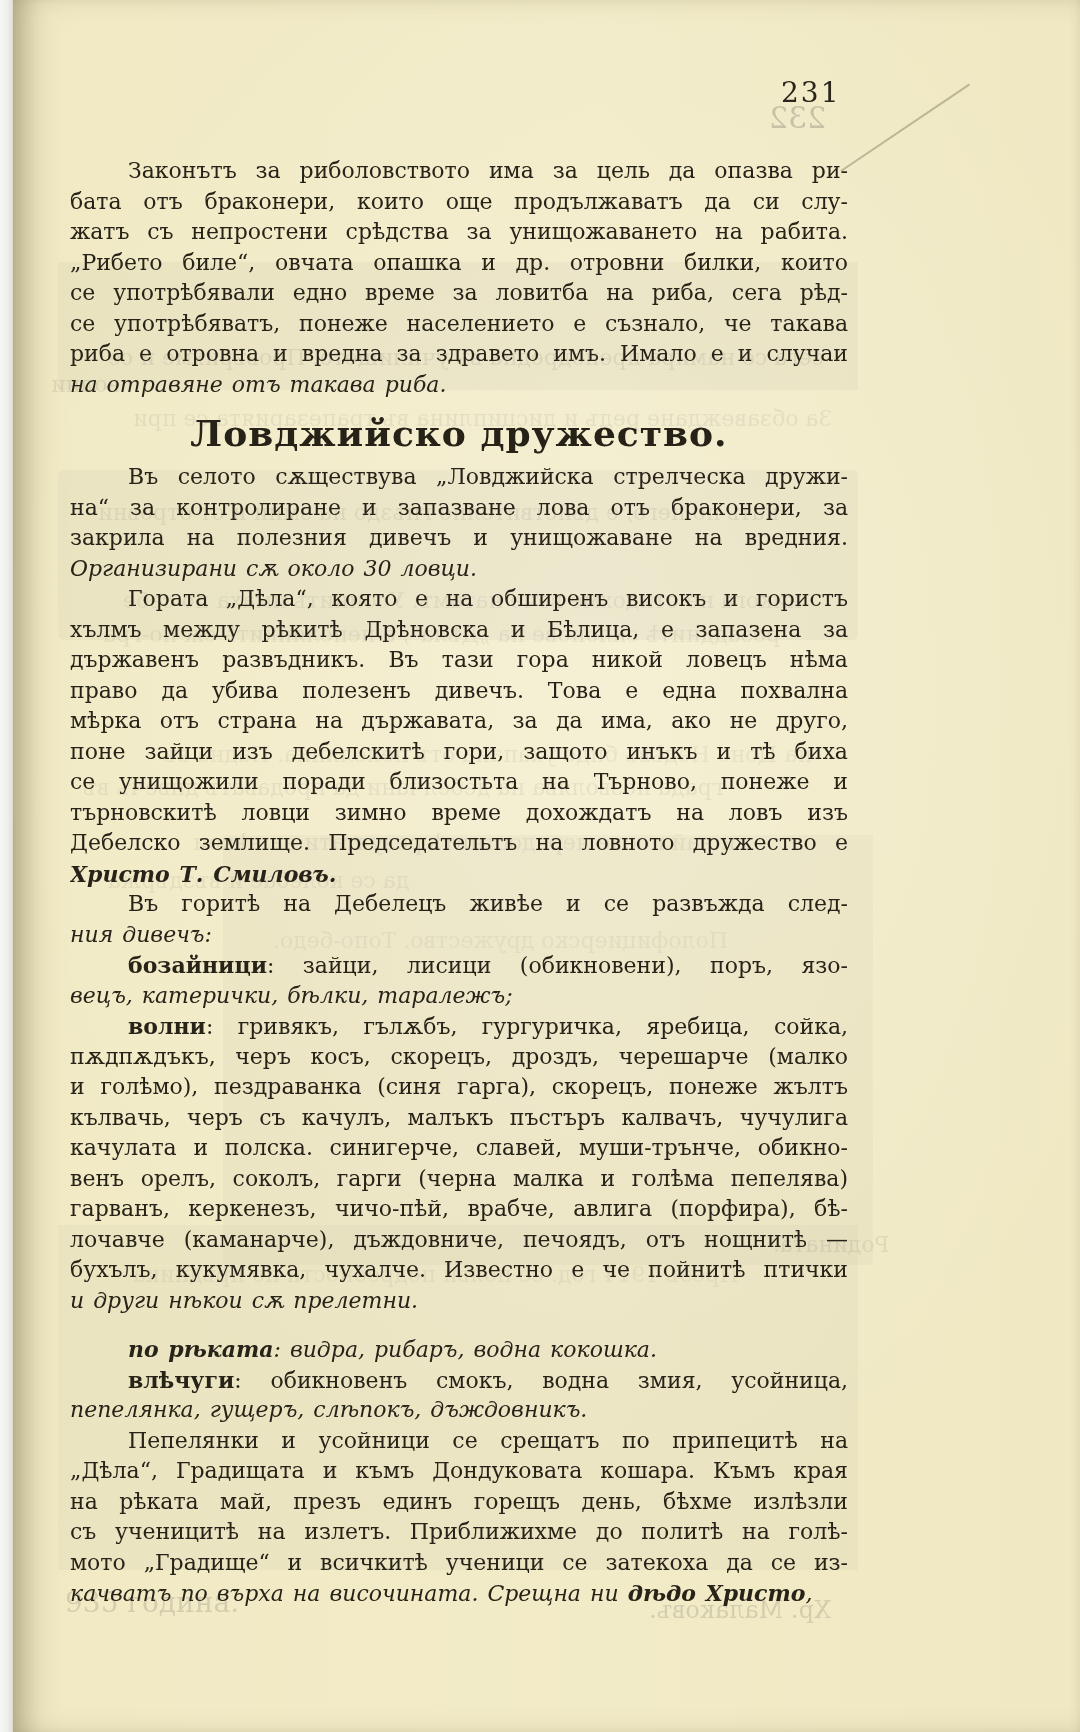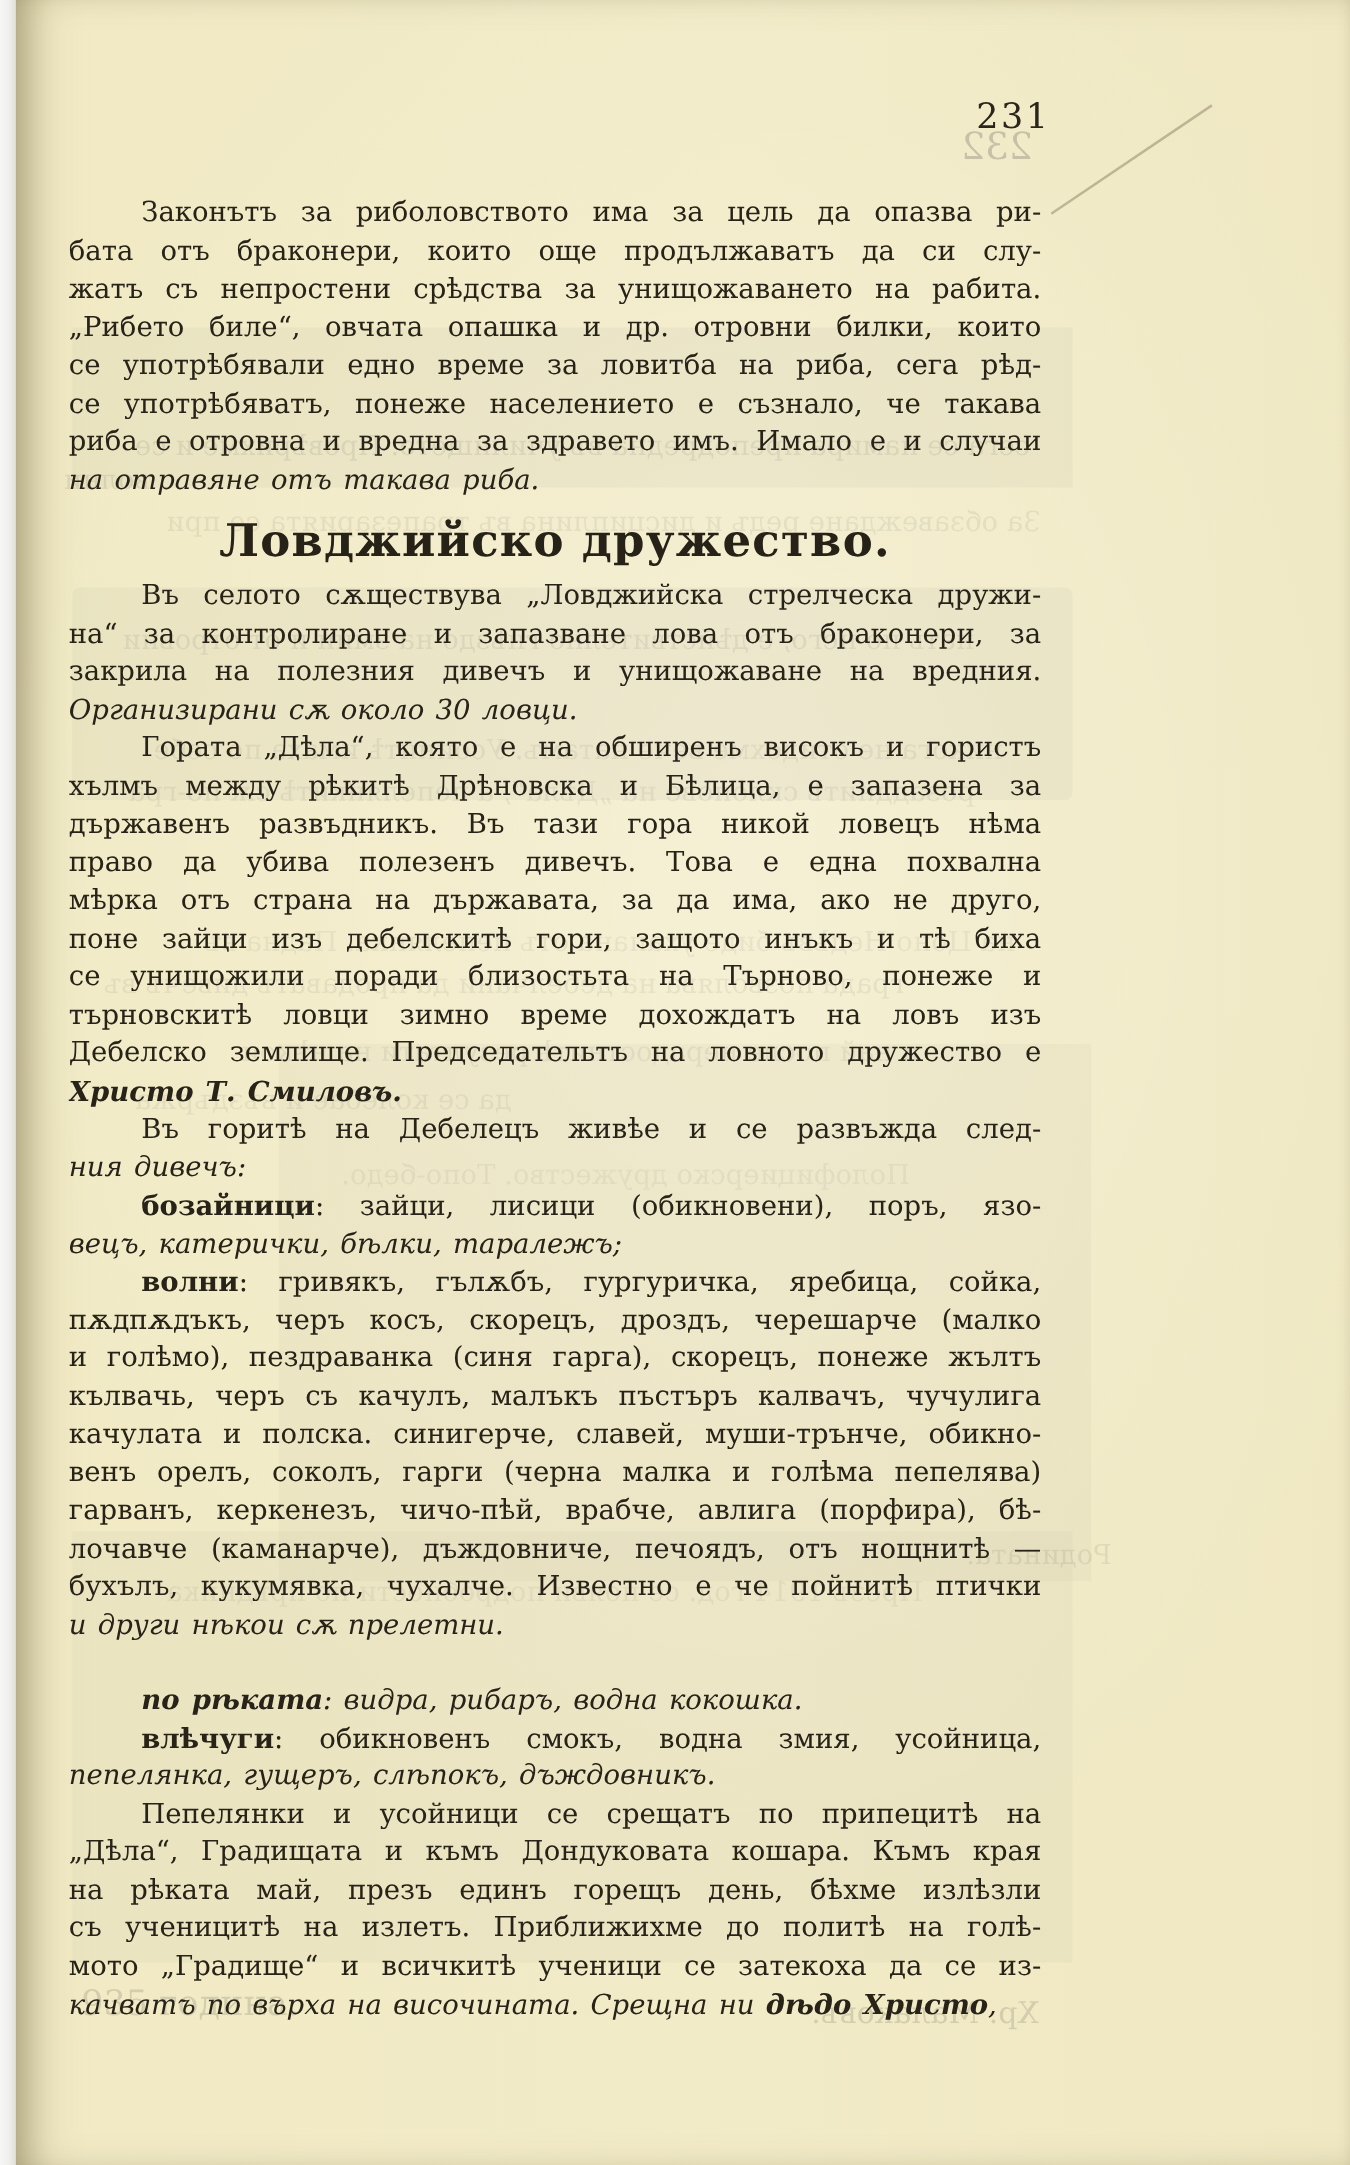--- a/index.html
+++ b/index.html
@@ -29,21 +29,21 @@
     position:absolute;left:828px;top:170px;width:155px;height:0;
     border-top:2px solid rgba(138,130,102,.5);
     transform:rotate(-34deg);transform-origin:left center;
   }
   .ghostlayer{position:absolute;left:0;top:0;width:100%;height:100%;}
   .ghost{
     position:absolute;color:#6e6c62;white-space:nowrap;filter:blur(0.6px);
     font-family:"DejaVu Serif","DejaVu Sans",serif;
   }
   .ghost.mir{transform:scaleX(-1);}
-  .content{position:absolute;left:42px;top:156px;width:778px;font-size:22px;}
+  .content{position:absolute;left:57px;top:156px;width:778px;font-size:22px;}
   .para{margin:0;}
   .line{
     line-height:30.5px;text-align:justify;text-align-last:justify;
     word-spacing:2px;white-space:normal;overflow:hidden;height:30.5px;
   }
   .line.last{text-align-last:left;font-style:italic;}
   .para .line:first-child{text-indent:58px;}
   .b{font-weight:bold;}
   .heading{
     font-size:36px;font-weight:bold;text-align:center;letter-spacing:1px;
@@ -122,21 +122,21 @@
           <div class="line">пѫдпѫдъкъ, черъ косъ, скорецъ, дроздъ, черешарче (малко</div>
           <div class="line">и голѣмо), пездраванка (синя гарга), скорецъ, понеже жълтъ</div>
           <div class="line">кълвачь, черъ съ качулъ, малъкъ пъстъръ калвачъ, чучулига</div>
           <div class="line">качулата и полска. синигерче, славей, муши-трънче, обикно-</div>
           <div class="line">венъ орелъ, соколъ, гарги (черна малка и голѣма пепелява)</div>
           <div class="line">гарванъ, керкенезъ, чичо-пѣй, врабче, авлига (порфира), бѣ-</div>
           <div class="line">лочавче (каманарче), дъждовниче, печоядъ, отъ нощнитѣ —</div>
           <div class="line">бухълъ, кукумявка, чухалче. Известно е че пойнитѣ птички</div>
           <div class="line last">и други нѣкои сѫ прелетни.</div>
         </div>
-        <div class="para" style="margin-top: 29px;">
+        <div class="para" style="margin-top: 18px;">
           <div class="line last"><span class="b">по рѣката</span><span>: видра, рибаръ, водна кокошка.</span></div>
         </div>
         <div class="para">
           <div class="line"><span class="b">влѣчуги</span><span>: обикновенъ смокъ, водна змия, усойница,</span></div>
           <div class="line last">пепелянка, гущеръ, слѣпокъ, дъждовникъ.</div>
         </div>
         <div class="para">
           <div class="line">Пепелянки и усойници се срещатъ по припецитѣ на</div>
           <div class="line">„Дѣла“, Градищата и къмъ Дондуковата кошара. Къмъ края</div>
           <div class="line">на рѣката май, презъ единъ горещъ день, бѣхме излѣзли</div>

